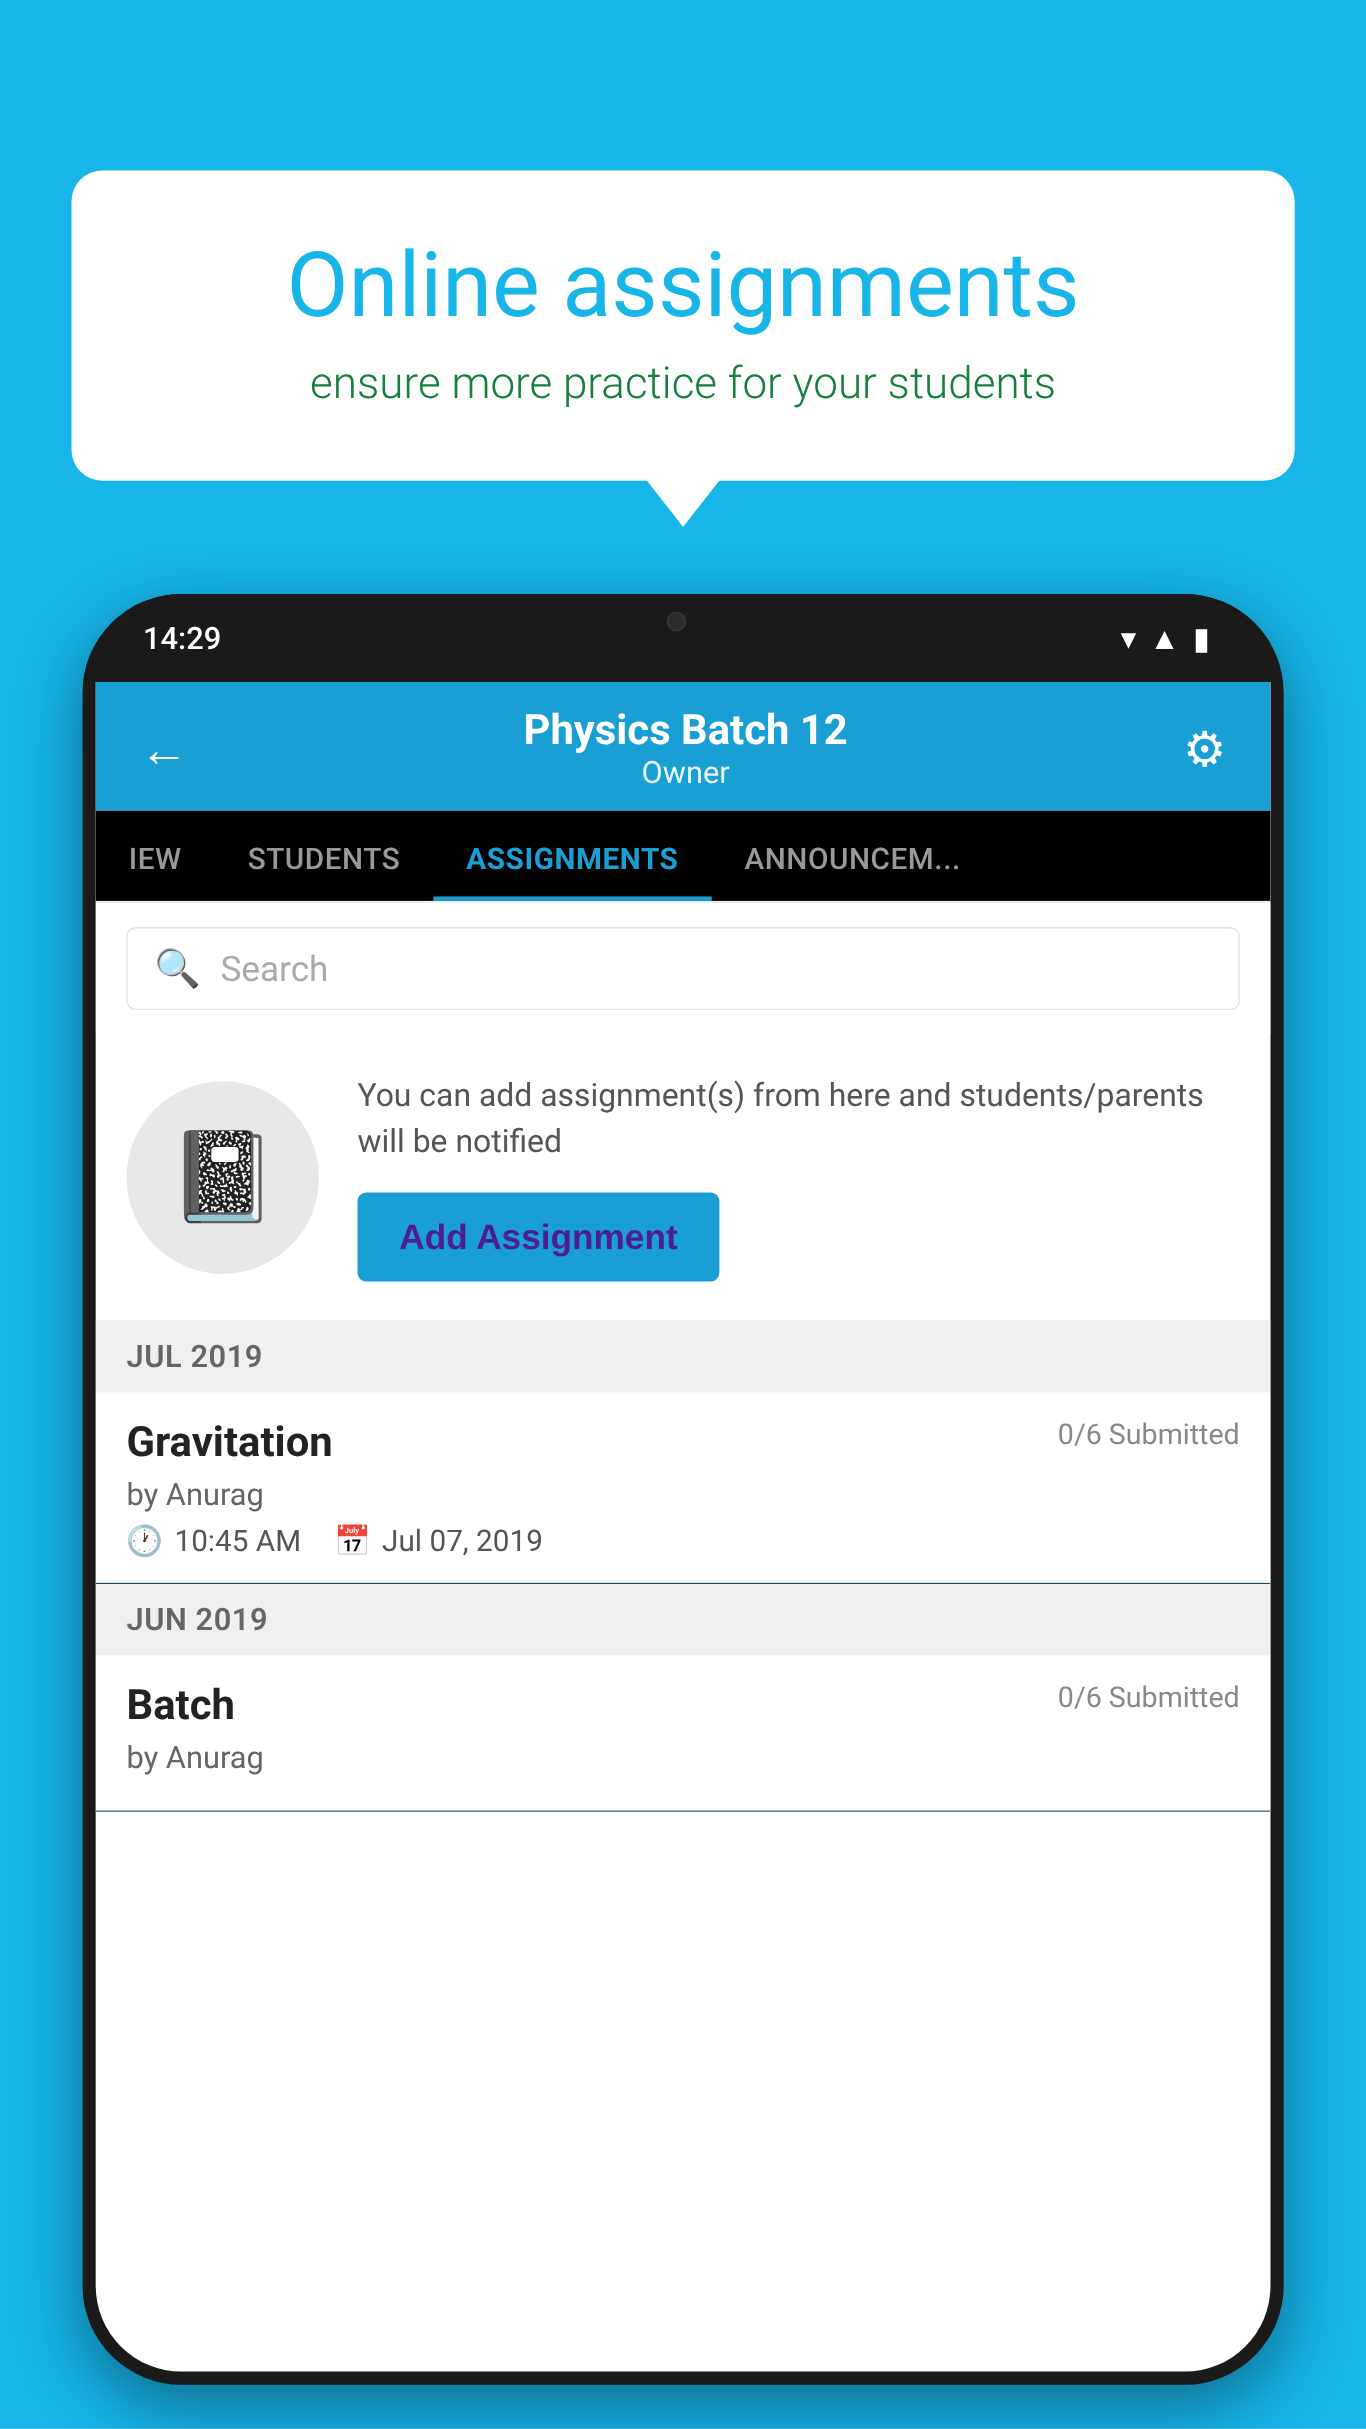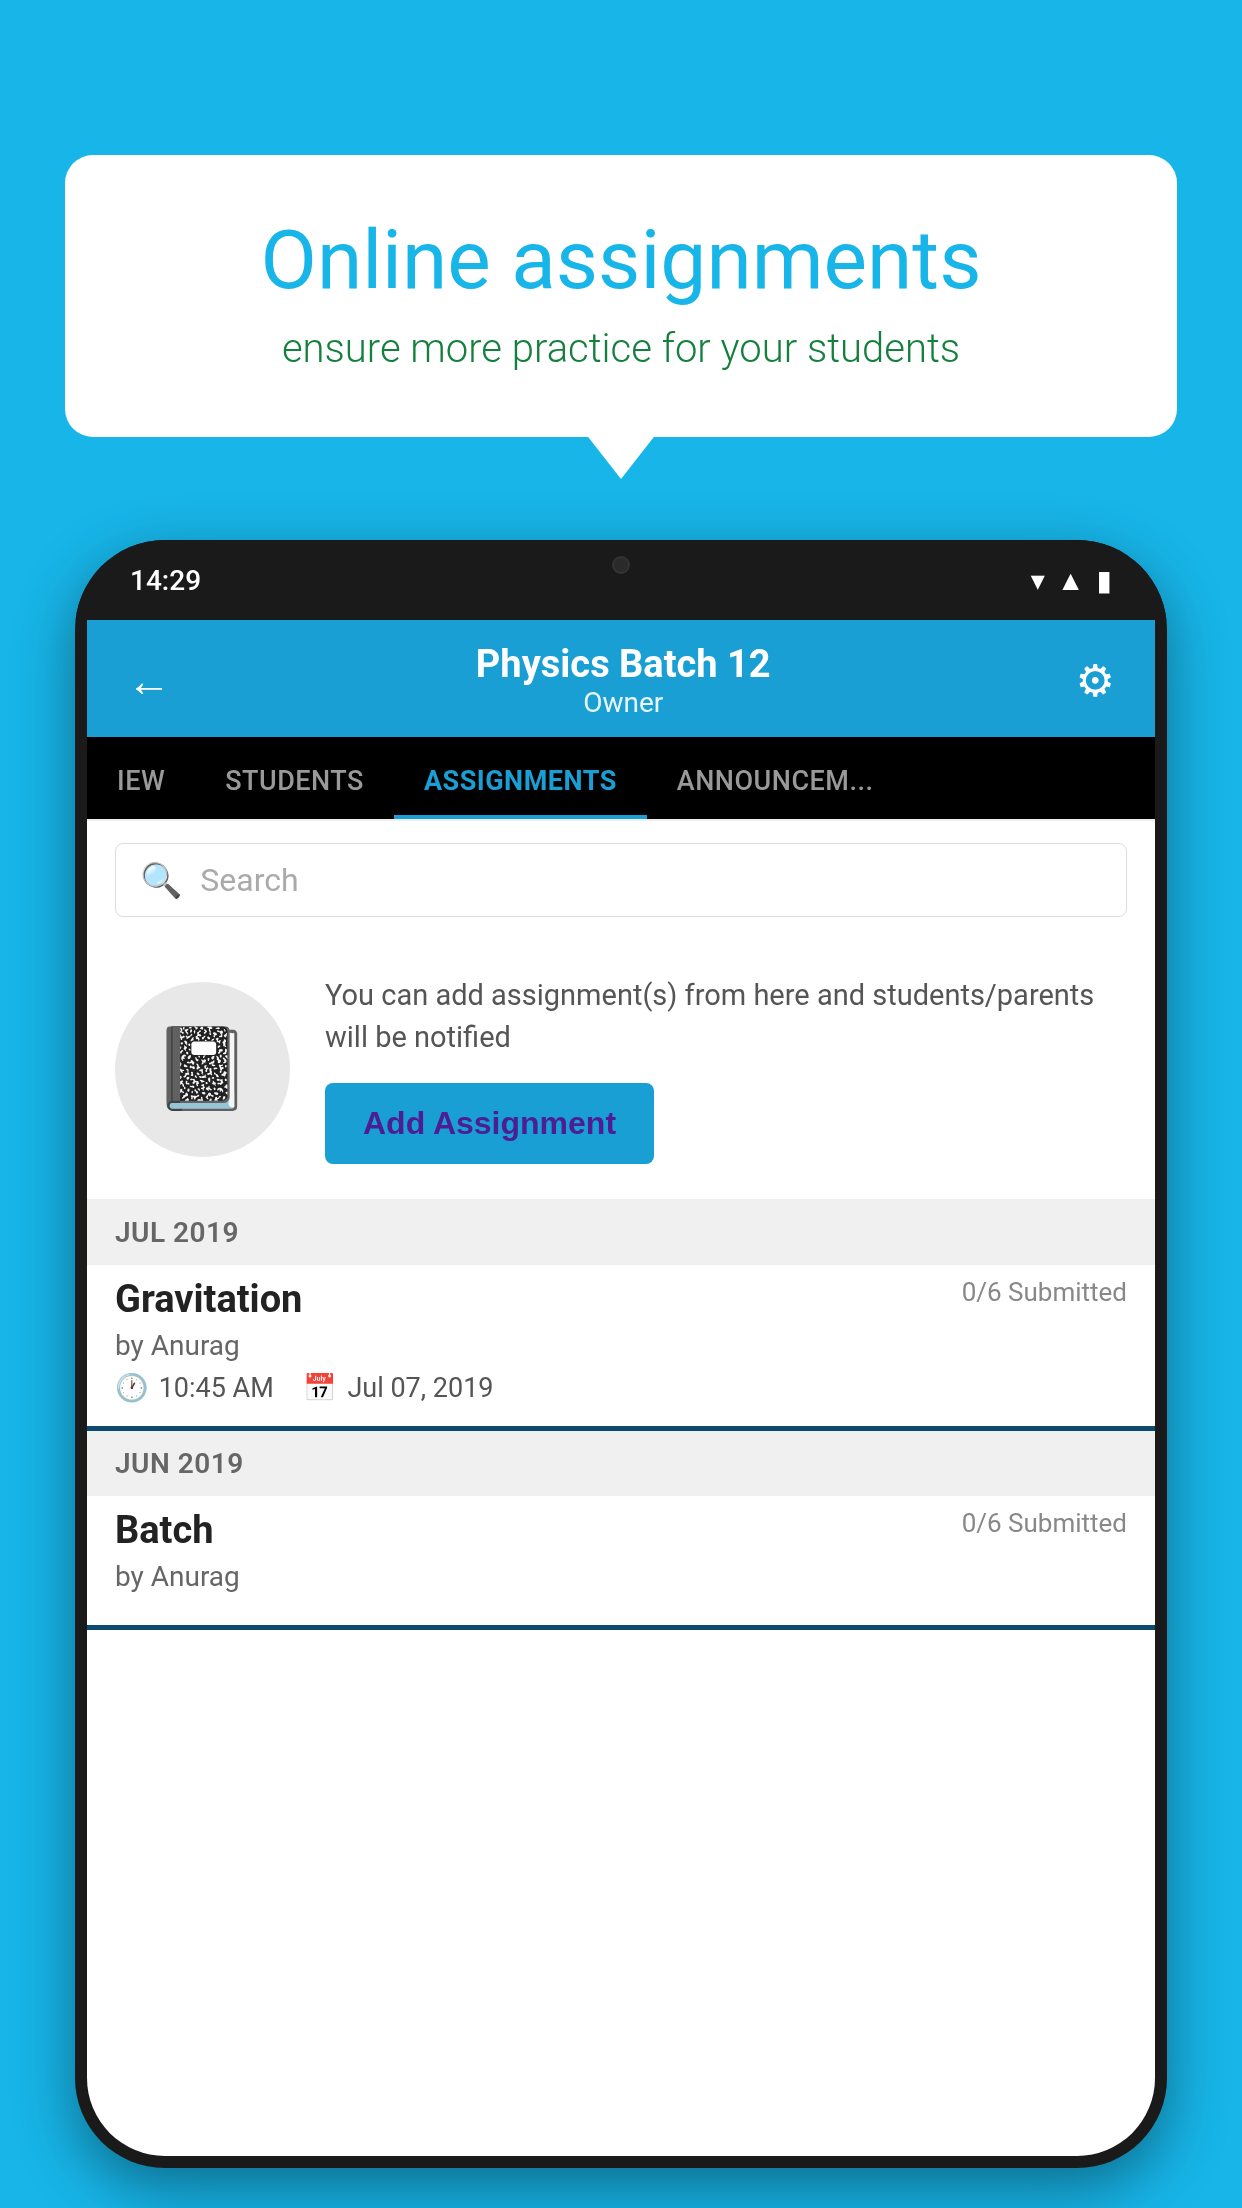--- a/index.html
+++ b/index.html
@@ -64,21 +64,21 @@
       padding: 0;
       box-shadow: 0 20px 60px rgba(0,0,0,0.4);
       overflow: hidden;
     }
 
     
     .phone-top {
       position: absolute;
       top: 0;
       left: 0;
-      right: 0;
+      right: 12px;
       height: 80px;
       background: #1a1a1a;
       z-index: 10;
       display: flex;
       align-items: center;
       justify-content: space-between;
       padding: 0 55px;
     }
     .status-time {
       color: white;
@@ -261,22 +261,22 @@
       background: #f0f0f0;
       padding: 16px 28px;
       font-size: 28px;
       font-weight: 600;
       color: #666;
       letter-spacing: 0.5px;
     }
 
     
     .assignment-item {
-      padding: 12px 28px 22px;
-      border-bottom: 5px solid #0c4a6e;
+      padding: 24px 28px 22px;
+      border-bottom: 1px solid #0c4a6e;
       background: white;
     }
     .assignment-item-row1 {
       display: flex;
       justify-content: space-between;
       align-items: flex-start;
       margin-bottom: 8px;
     }
     .assignment-name {
       font-size: 38px;

